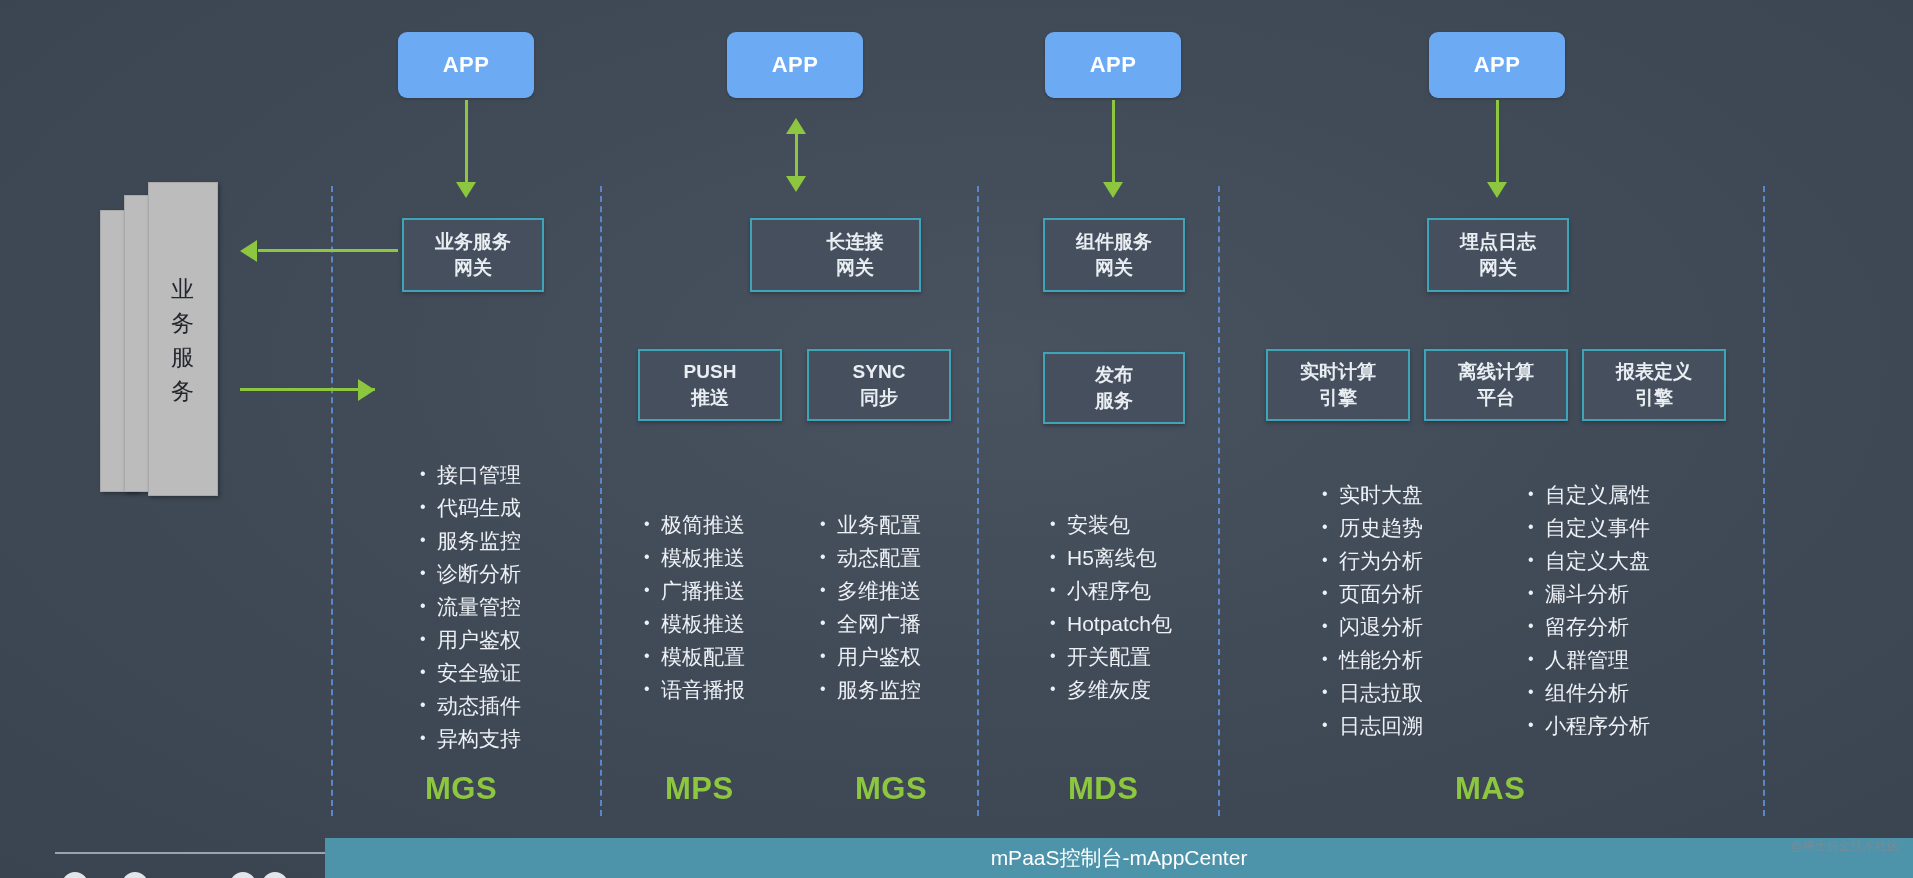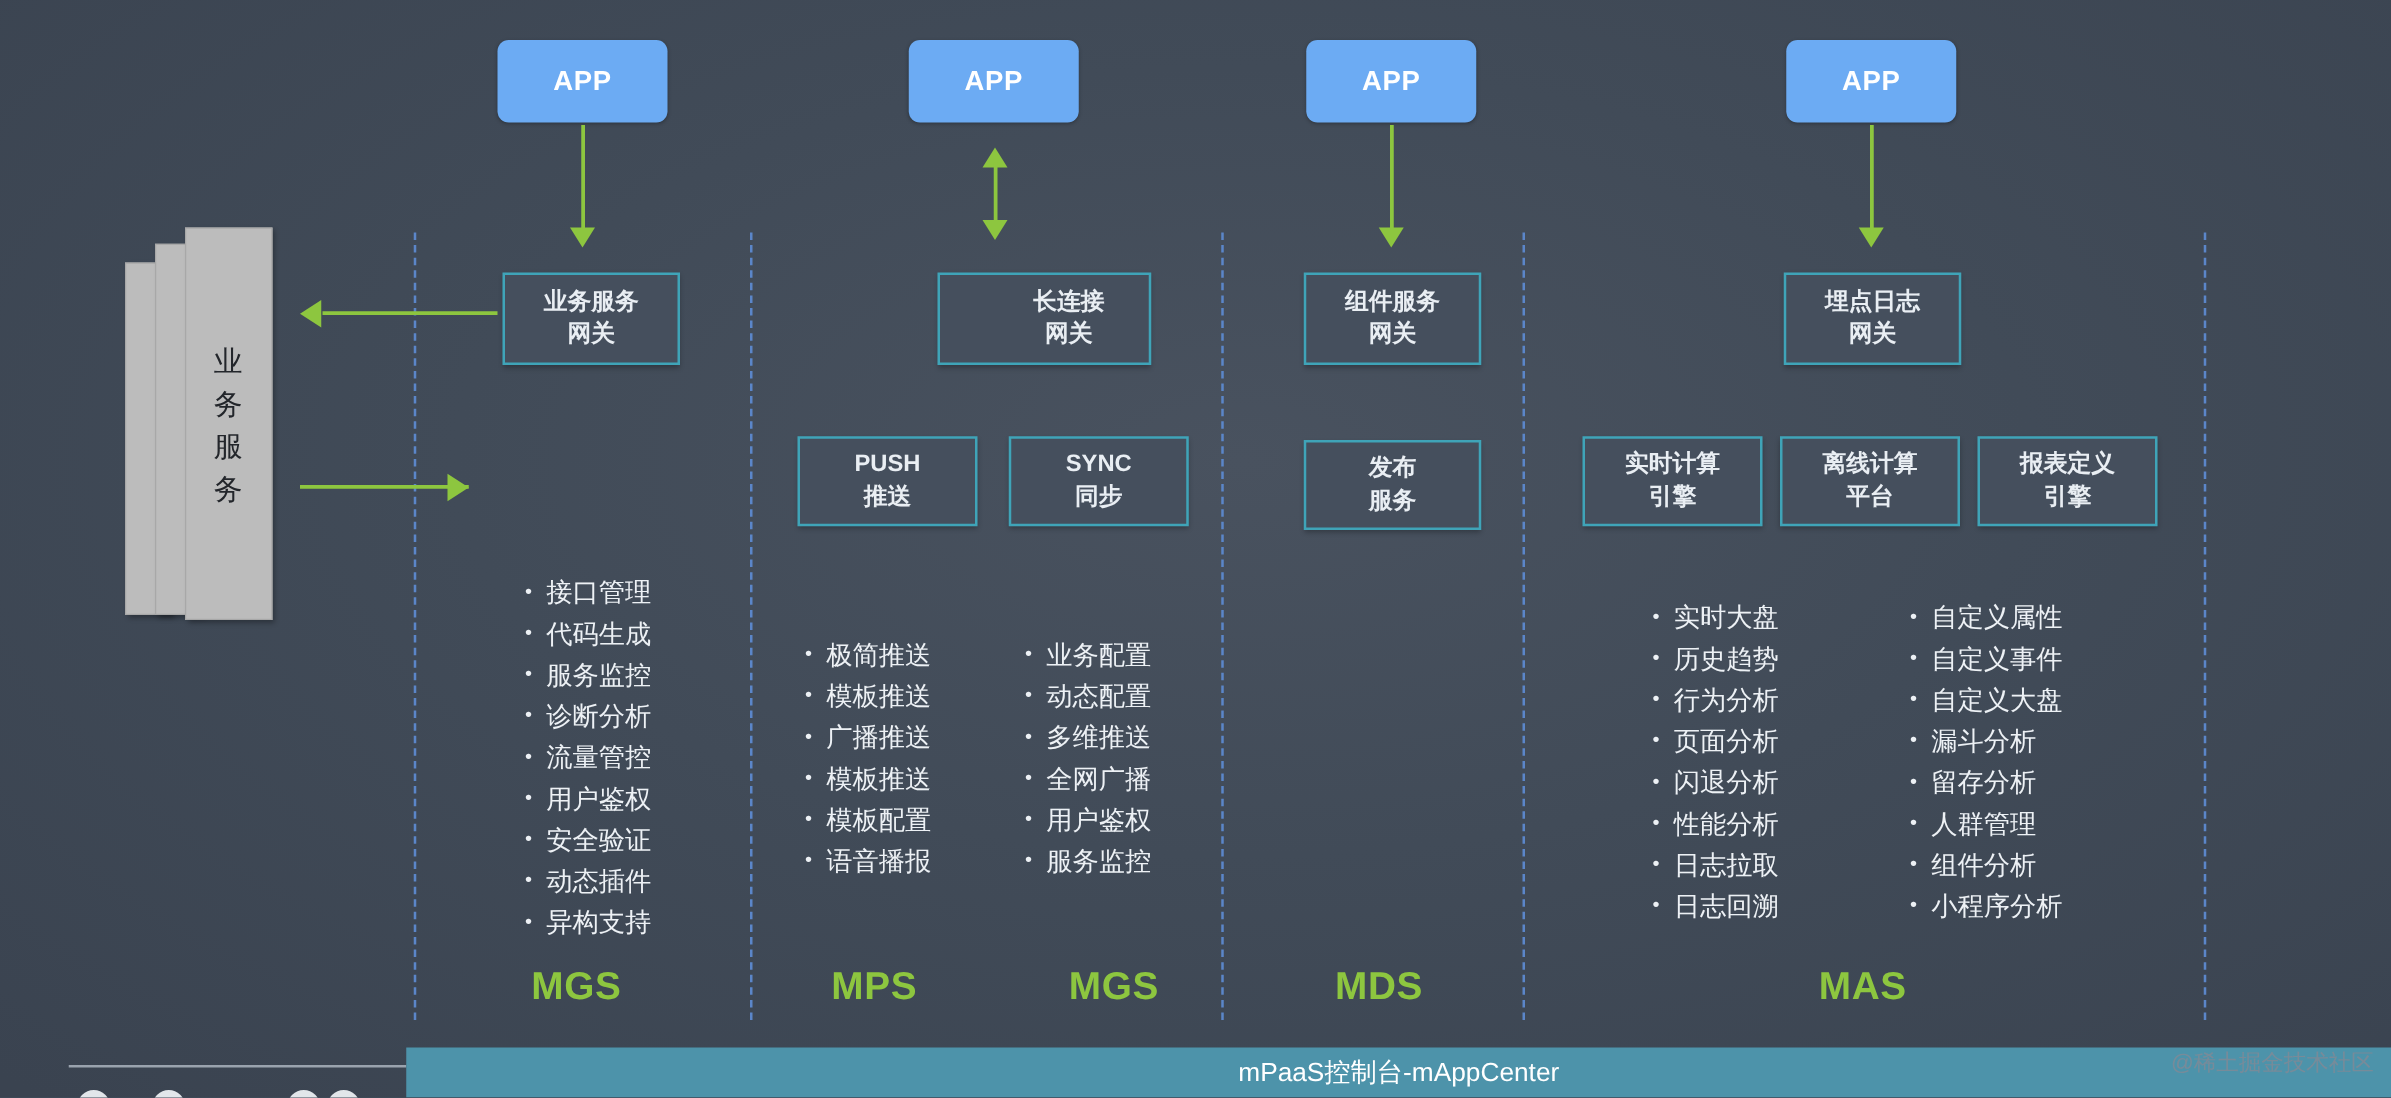--- a/index.html
+++ b/index.html
@@ -125,21 +125,21 @@
   }
   .circle-peek{
     position:absolute;top:872px;
     width:26px;height:26px;border-radius:50%;
     background:#e2e6ea;
   }
   .watermark{
     position:absolute;
     right:14px;top:838px;
     color:#7f8a97;
-    font-size:18px;
+    font-size:12px;
     opacity:.85;
   }
 </style>
 </head>
 <body>
 
 <div id="canvas">
 
   <div class="vsep" style="left:331px;"></div>
   <div class="vsep" style="left:600px;"></div>
@@ -260,20 +260,30 @@
     <ul>
       <li>业务配置</li>
       <li>动态配置</li>
       <li>多维推送</li>
       <li>全网广播</li>
       <li>用户鉴权</li>
       <li>服务监控</li>
     </ul>
   </div>
 
+  <div class="feat-list" style="left:1050px;top:508px;">
+    <ul>
+      <li>安装包</li>
+      <li>H5离线包</li>
+      <li>小程序包</li>
+      <li>Hotpatch包</li>
+      <li>开关配置</li>
+      <li>多维灰度</li>
+    </ul>
+  </div>
 
   <div class="feat-list" style="left:1322px;top:478px;">
     <ul>
       <li>实时大盘</li>
       <li>历史趋势</li>
       <li>行为分析</li>
       <li>页面分析</li>
       <li>闪退分析</li>
       <li>性能分析</li>
       <li>日志拉取</li>

